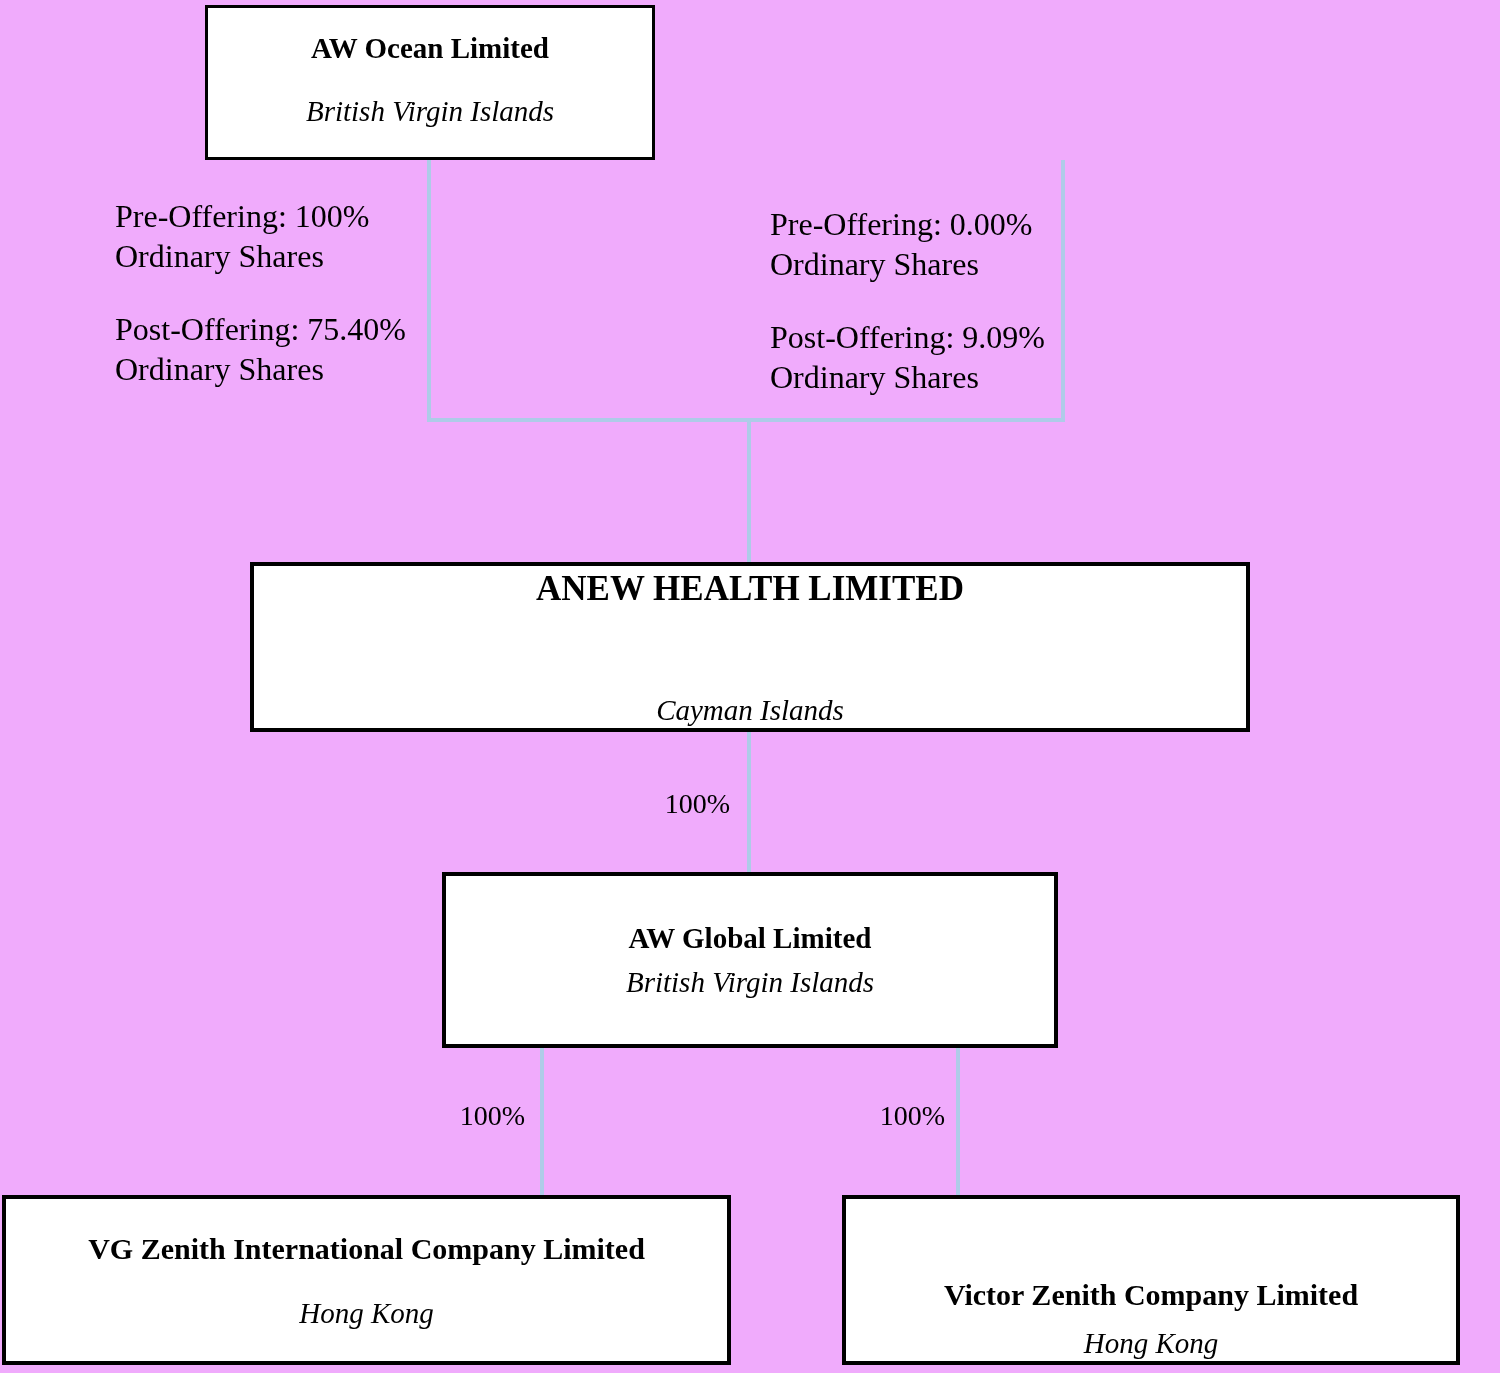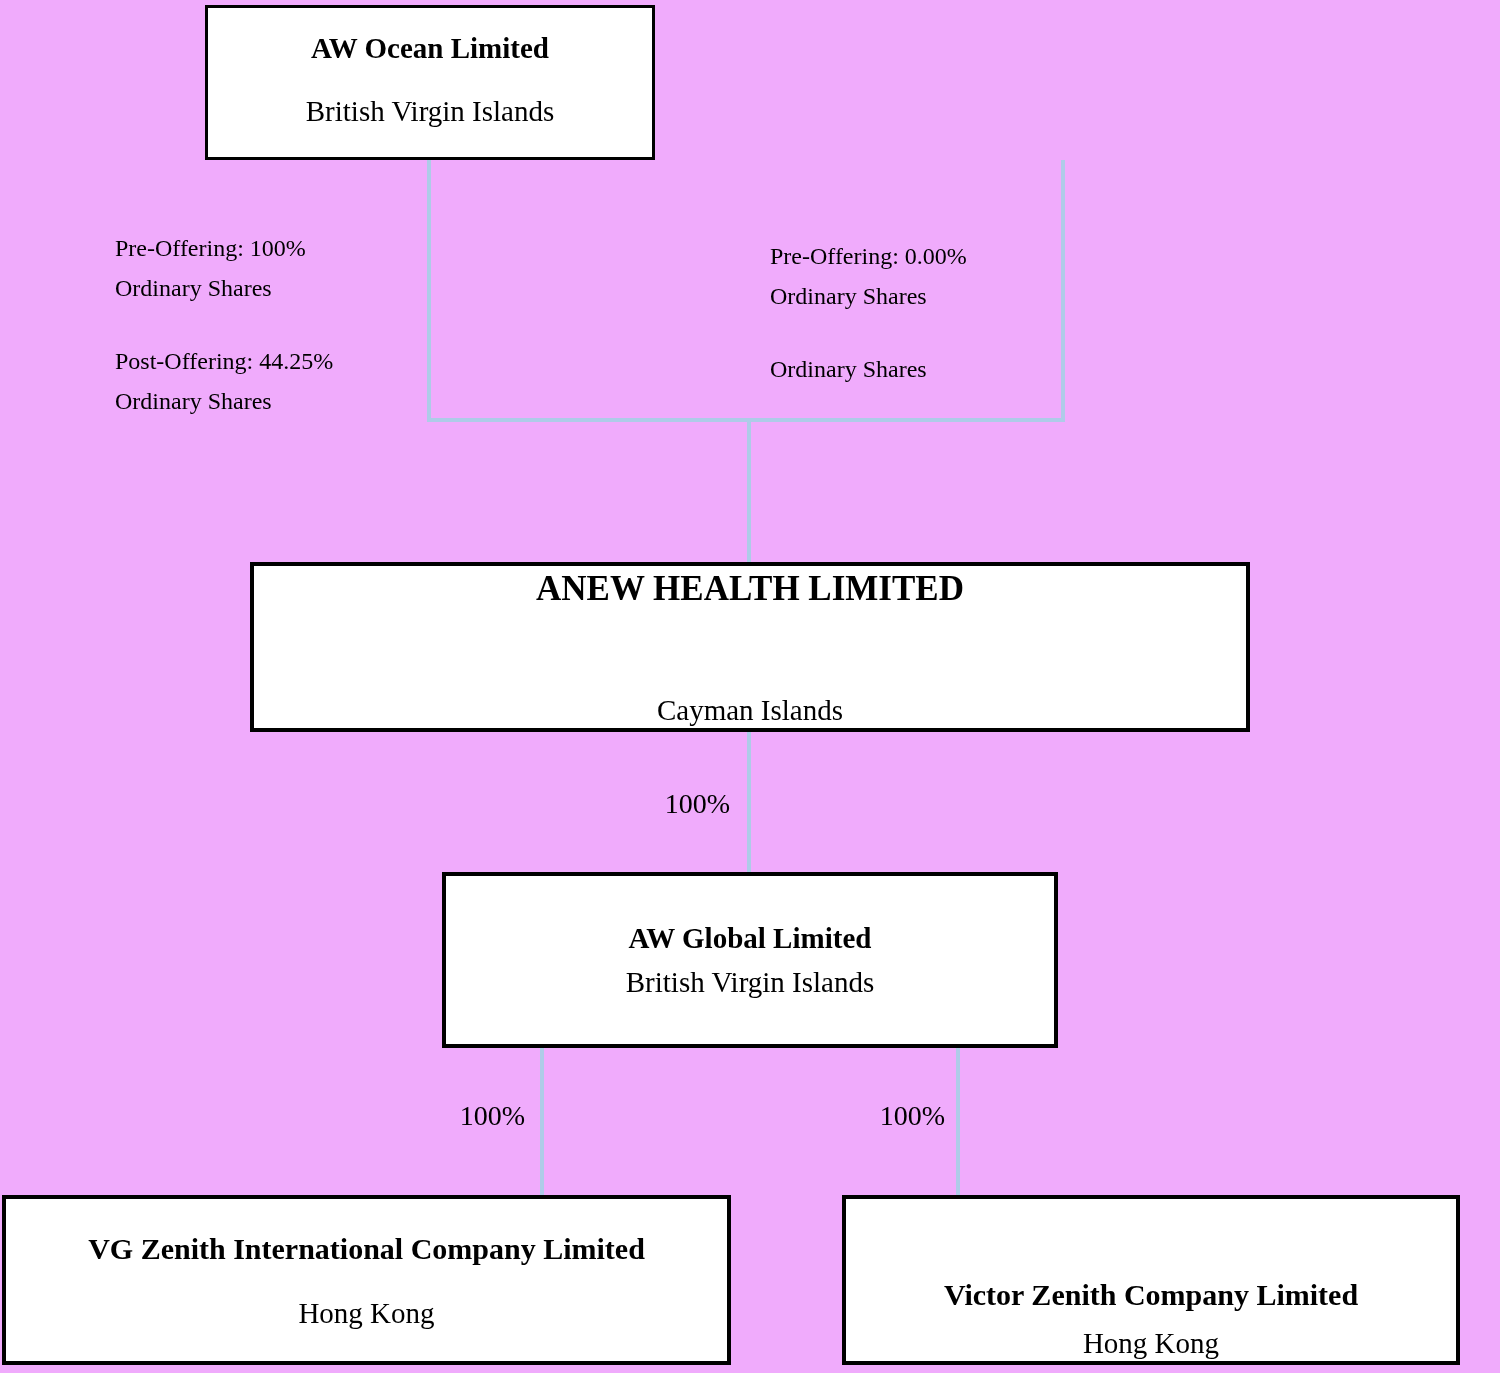--- a/index.html
+++ b/index.html
@@ -23,20 +23,21 @@
     flex-direction: column;
     align-items: center;
     text-align: center;
   }
   .node .title {
     font-weight: bold;
     font-size: 29px;
     line-height: 1.3;
   }
   .node .jurisdiction {
+    font-style: italic;
     font-size: 29px;
     line-height: 1.2;
   }
 
   #node-aw-ocean        { left: 205px;  top: 5px;    width: 450px;  height: 155px; padding-top: 22px; }
   #node-aw-ocean .title { margin-bottom: 26px; }
 
   #node-public          { left: 810px;  top: 5px;    width: 503px;  height: 155px; padding-top: 26px; }
   #node-public .title-line { display: block; font-weight: bold; font-size: 29px; line-height: 1.55; }
 
@@ -61,23 +62,22 @@
   #line-public-down  { left: 1061px; top: 160px;  width: 4px;   height: 260px; }
   #line-join-h       { left: 427px;  top: 418px;  width: 638px; height: 4px;   }
   #line-mid-to-anew  { left: 747px;  top: 420px;  width: 4px;   height: 142px; }
   #line-anew-global  { left: 747px;  top: 732px;  width: 4px;   height: 140px; }
   #line-global-vg    { left: 540px;  top: 1048px; width: 4px;   height: 147px; }
   #line-global-victor{ left: 956px;  top: 1048px; width: 4px;   height: 147px; }
 
   
   .ownership {
     position: absolute;
-    font-size: 24px;
+    font-size: 32px;
     line-height: 40px;
-    margin-top: 32px;
   }
   .ownership .group { margin: 0 0 33px 0; }
   .ownership .line-text { display: block; }
   #ownership-aw-ocean { left: 115px; top: 196px; }
   #ownership-public   { left: 770px; top: 204px; }
 
   
   .edge-label {
     position: absolute;
     font-size: 28px;
@@ -105,31 +105,32 @@
     <div class="jurisdiction">British Virgin Islands</div>
   </div>
 
 
   <div class="ownership" id="ownership-aw-ocean">
     <div class="group">
       <span class="line-text">Pre-Offering: 100%</span>
       <span class="line-text">Ordinary Shares</span>
     </div>
     <div class="group">
-      <span class="line-text">Post-Offering: 44.25%</span>
+      <span class="line-text">Post-Offering: 75.40%</span>
       <span class="line-text">Ordinary Shares</span>
     </div>
   </div>
 
   <div class="ownership" id="ownership-public">
     <div class="group">
       <span class="line-text">Pre-Offering: 0.00%</span>
       <span class="line-text">Ordinary Shares</span>
     </div>
     <div class="group">
+      <span class="line-text">Post-Offering: 9.09%</span>
       <span class="line-text">Ordinary Shares</span>
     </div>
   </div>
 
   <div class="node" id="node-anew">
     <div class="title">ANEW HEALTH LIMITED</div>
     <div class="jurisdiction">Cayman Islands</div>
   </div>
 
   <div class="edge-label" id="edge-anew-global">100%</div>

